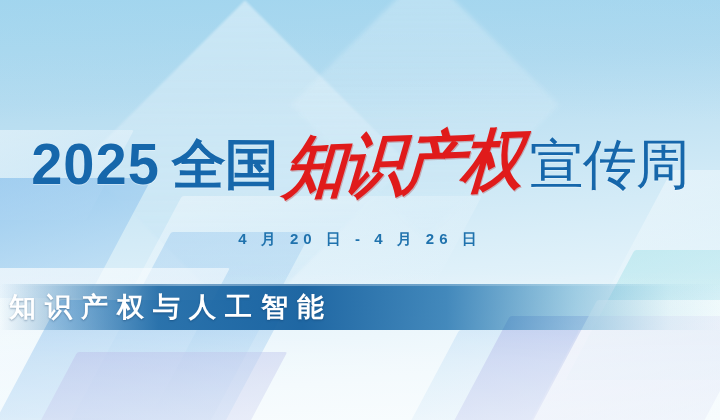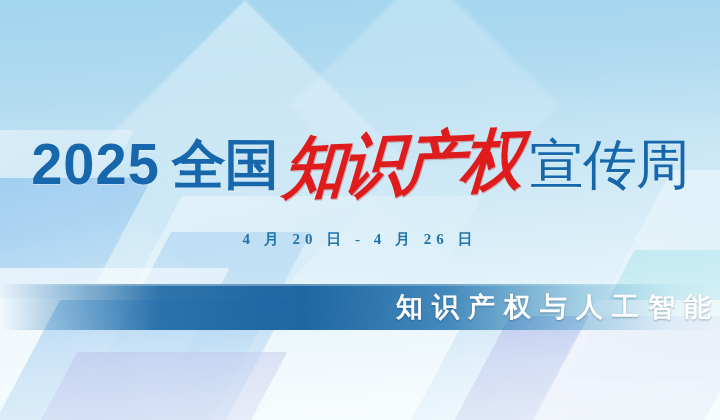--- a/index.html
+++ b/index.html
@@ -156,40 +156,39 @@
 
   .dateline {
     position: absolute;
     left: 0; right: 0;
     top: 230px;
     text-align: center;
     font-size: 15px;
     font-weight: bold;
     color: #1f72ad;
     letter-spacing: 5px;
-    font-family: Liberation Serif, serif;
   }
 
   .theme-band {
     position: absolute;
     left: 0; right: 0;
     top: 284px;
     height: 46px;
     background: linear-gradient(90deg,
         rgba(30,110,170,0.00) 0%,
         rgba(30,110,170,0.38) 9%,
         rgba(22,100,162,0.88) 22%,
         rgba(20,95,158,0.95) 42%,
         rgba(26,110,172,0.80) 62%,
         rgba(60,150,195,0.42) 80%,
         rgba(110,185,215,0.10) 93%,
         rgba(140,200,225,0.00) 100%);
     display: flex;
     align-items: center;
-    justify-content: flex-end;
+    justify-content: flex-start;
   }
   .theme-band::before {
     content: "";
     position: absolute;
     left: 0; right: 0; top: 0; height: 2px;
     background: linear-gradient(90deg, rgba(255,255,255,0) 0%, rgba(255,255,255,0.35) 25%, rgba(255,255,255,0.25) 60%, rgba(255,255,255,0) 100%);
   }
   .theme-text {
     position: relative;
     font-size: 27px;

